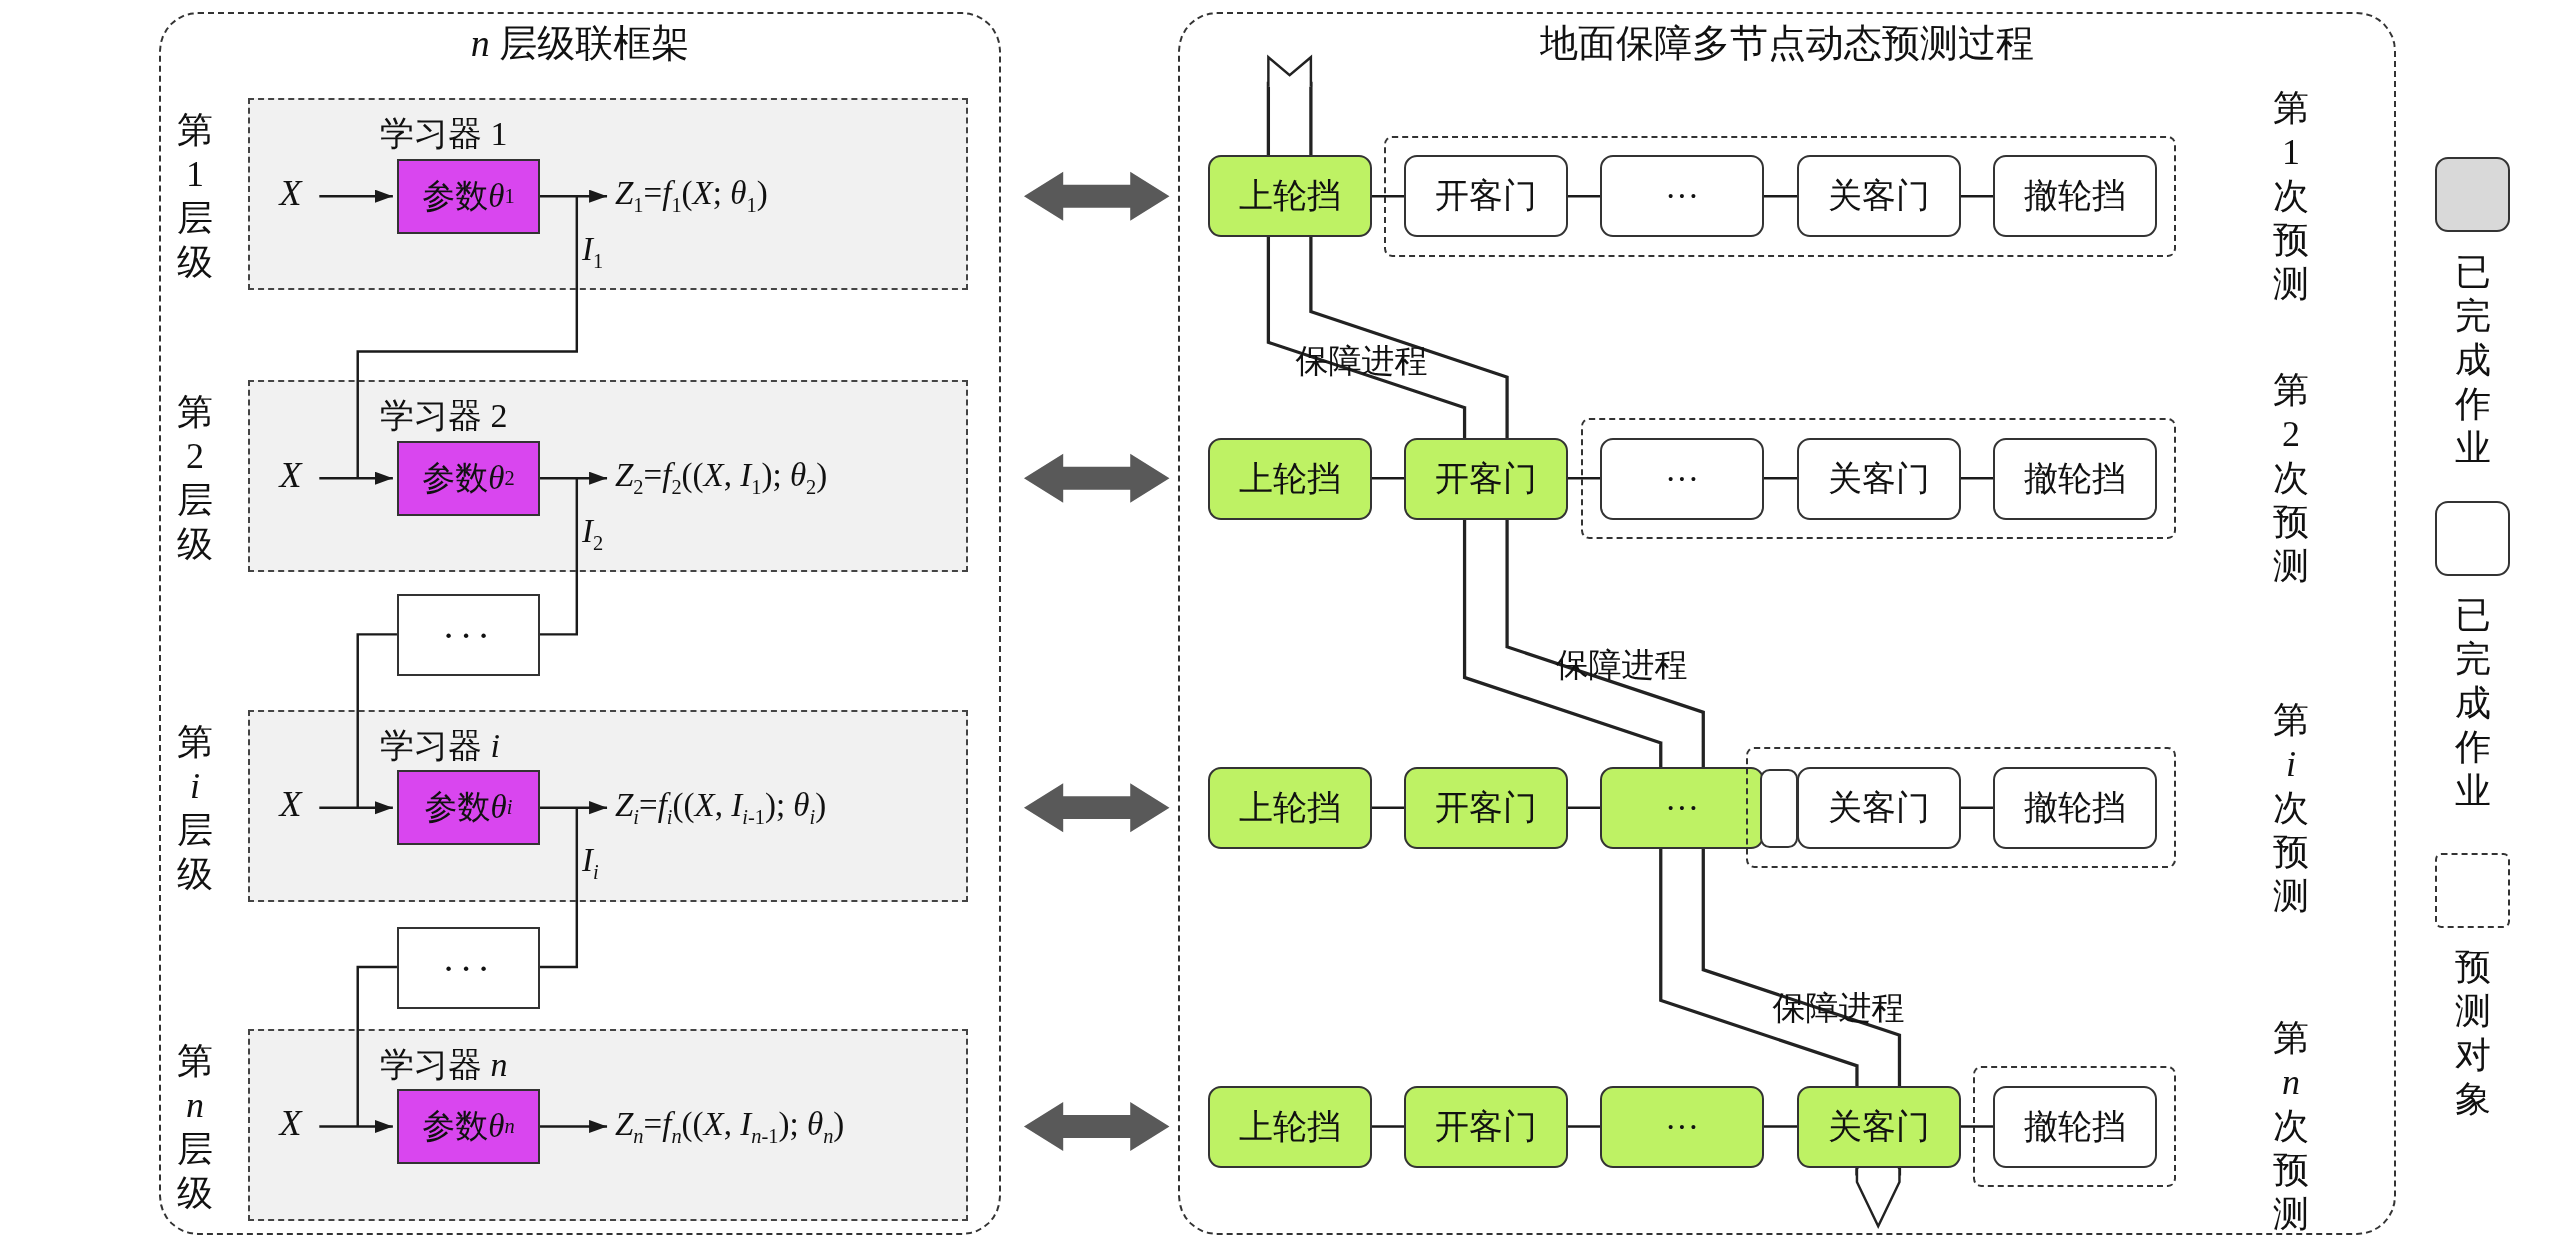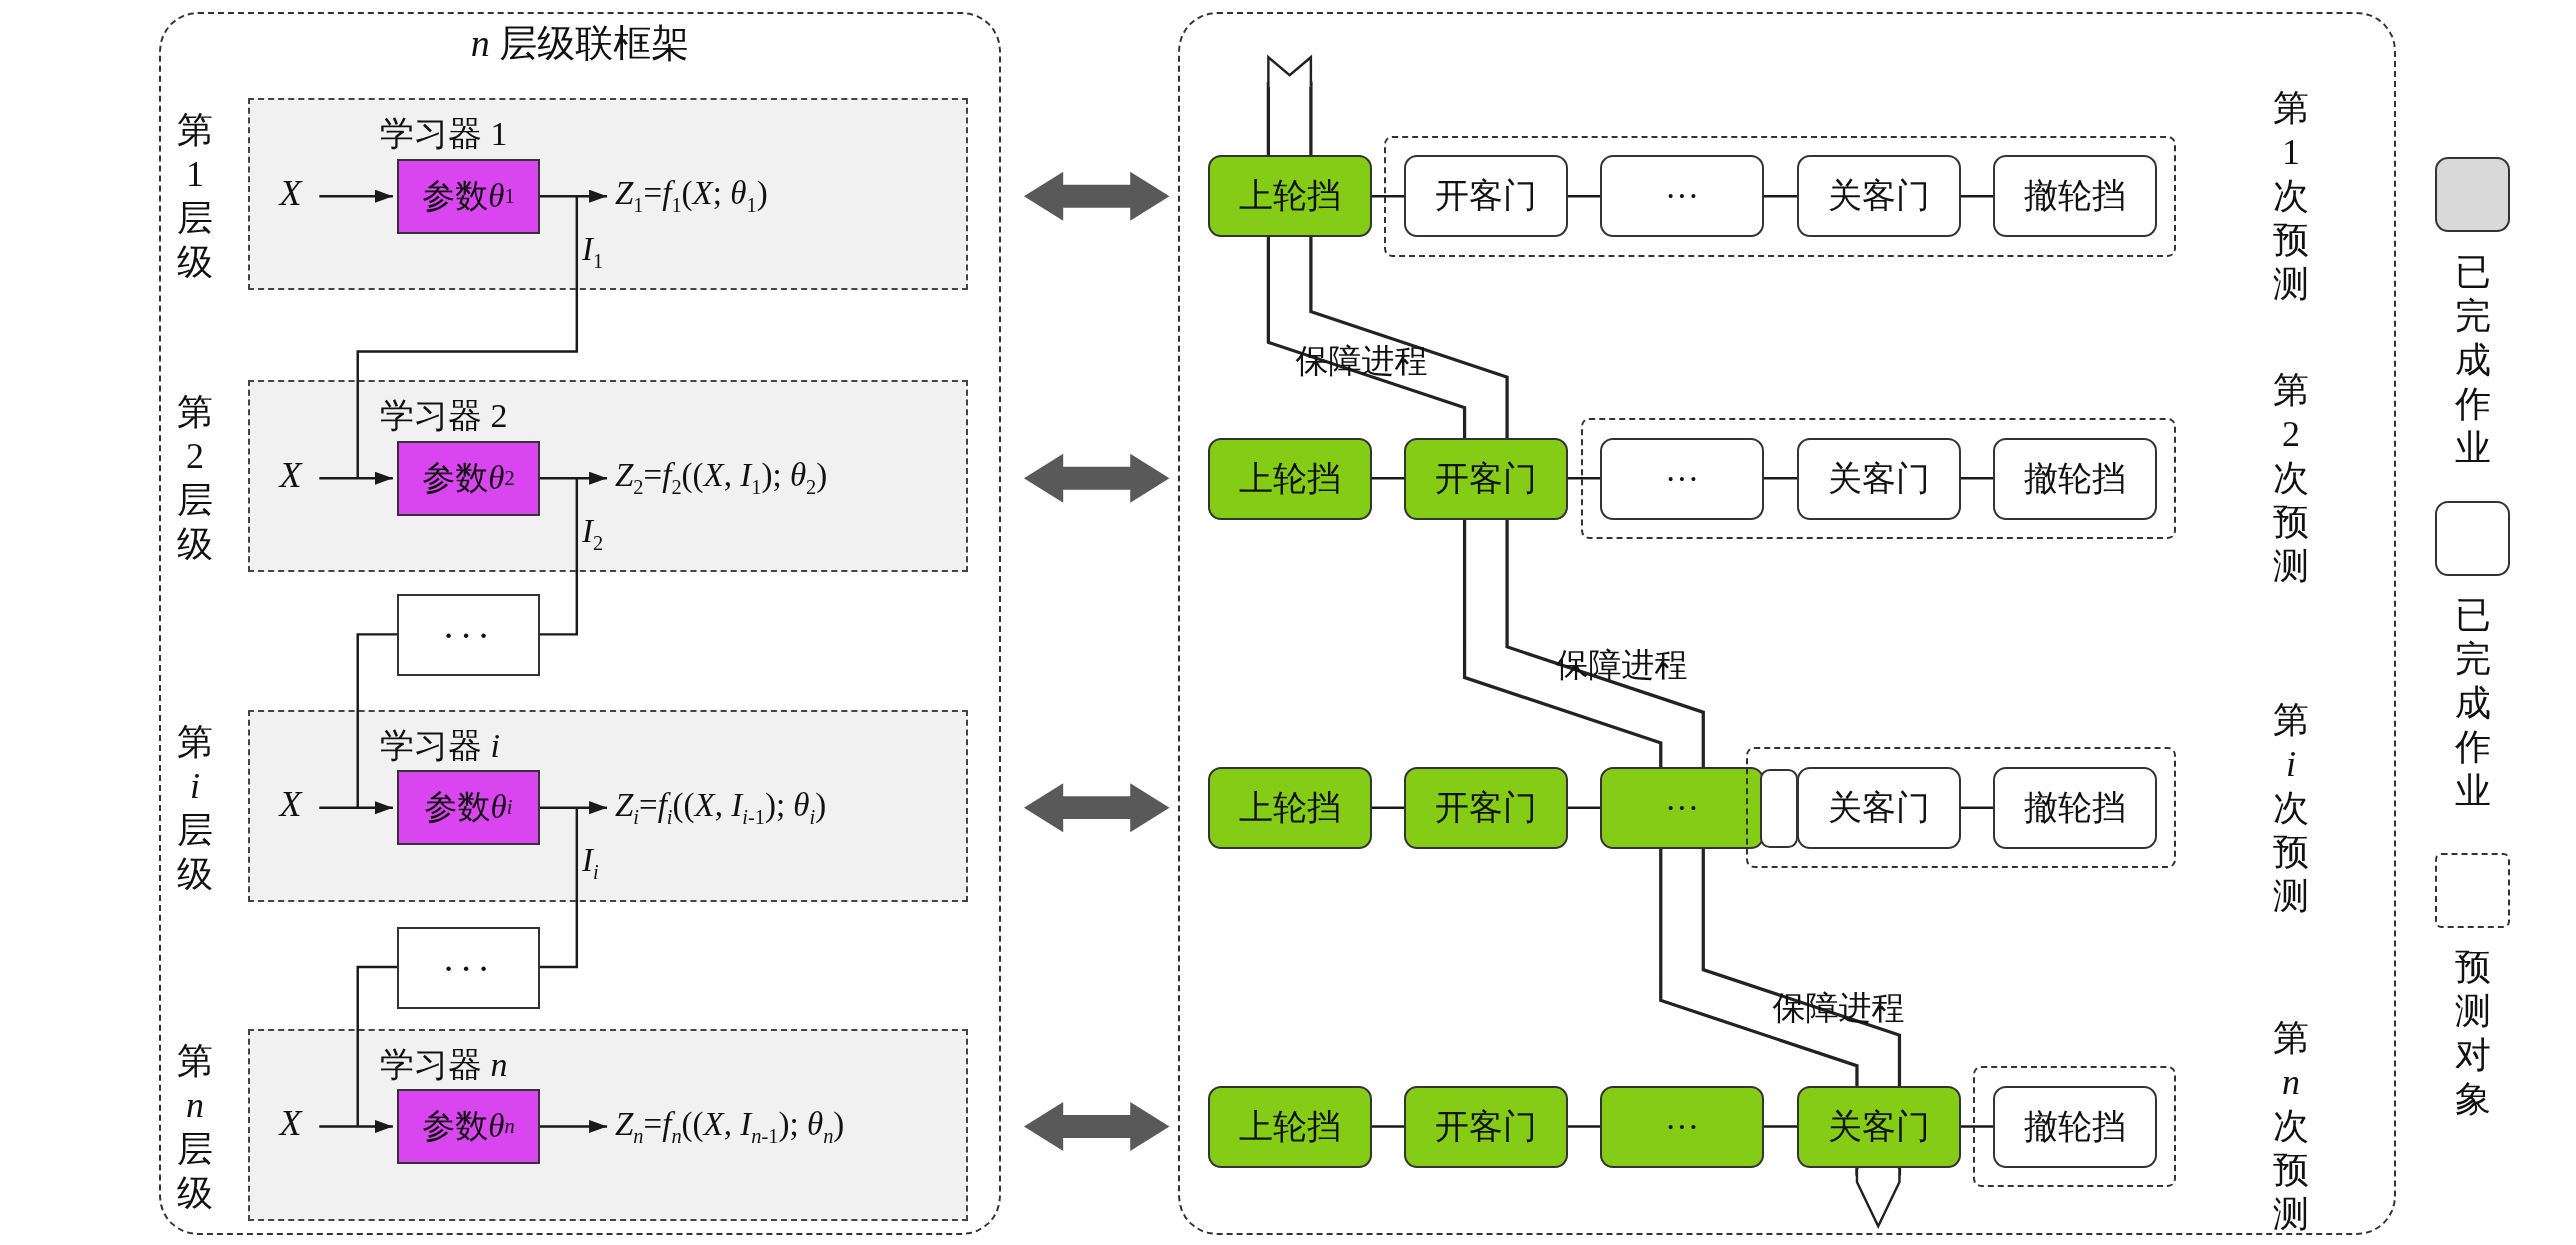--- a/index.html
+++ b/index.html
@@ -15,21 +15,21 @@
   .xlab    { position: absolute; left: 266px; width: 49px; text-align: center; font-size: 36px; z-index: 2; }
   .pbox    { position: absolute; left: 397px; width: 143px; height: 75px; background: #d946ef; border: 2.5px solid #333;
              display: flex; align-items: center; justify-content: center; font-size: 33px; z-index: 2; }
   .dotsbox { position: absolute; left: 397px; width: 143px; height: 82px; background: #fff; border: 2.5px solid #333;
              display: flex; align-items: center; justify-content: center; font-size: 38px; letter-spacing: 4.9px; z-index: 2; }
   .formula { position: absolute; left: 615px; font-size: 33px; z-index: 3; white-space: nowrap; }
   .flabel  { position: absolute; left: 582px; font-size: 33px; z-index: 3; }
 
   .node    { position: absolute; width: 164px; height: 82px; background: #fff; border: 2.5px solid #333; border-radius: 13px;
              display: flex; align-items: center; justify-content: center; font-size: 34px; z-index: 2; }
-  .node.done { background: #84cc16; }
+  .node.done { background: #bef264; }
   .sliver  { position: absolute; left: 1760px; top: 769px; width: 38px; height: 79px; background: #fff; border: 2.5px solid #333;
              border-radius: 9.8px; z-index: 2; }
   .predbox { position: absolute; border: 2.5px dashed #333; border-radius: 8.2px; z-index: 3; }
   .prog    { position: absolute; width: 155px; text-align: center; font-size: 33px; z-index: 3; }
 
   .lgbox        { position: absolute; left: 2435px; width: 75px; height: 75px; background: #fff; border: 2.5px solid #333; border-radius: 13px; z-index: 2; }
   .lgbox.done   { background: #d9d9d9; }
   .lgbox.dashed { border-style: dashed; border-radius: 6.5px; }
 
   sub { font-size: 62%; }
@@ -37,20 +37,21 @@
 </style>
 </head>
 <body>
 
 <div id="canvas">
 
   <div class="panel" style="left:159px;top:12.3px;width:842px;height:1223px"></div>
   <div class="ptitle" style="left:159px;top:18px;width:842px"><i>n</i> 层级联框架</div>
 
   <div class="panel" style="left:1178px;top:12.3px;width:1218px;height:1223px"></div>
+  <div class="ptitle" style="left:1178px;top:18px;width:1218px">地面保障多节点动态预测过程</div>
 
   <div class="lvl" style="top:98px"></div>
   <div class="lvl" style="top:380px"></div>
   <div class="lvl" style="top:710px"></div>
   <div class="lvl" style="top:1029px"></div>
 
   <div class="vlabel" style="left:173px;top:108px">第1层级</div>
   <div class="vlabel" style="left:173px;top:390px">第2层级</div>
   <div class="vlabel" style="left:173px;top:720px">第<i>i</i>层级</div>
   <div class="vlabel" style="left:173px;top:1039px">第<i>n</i>层级</div>

